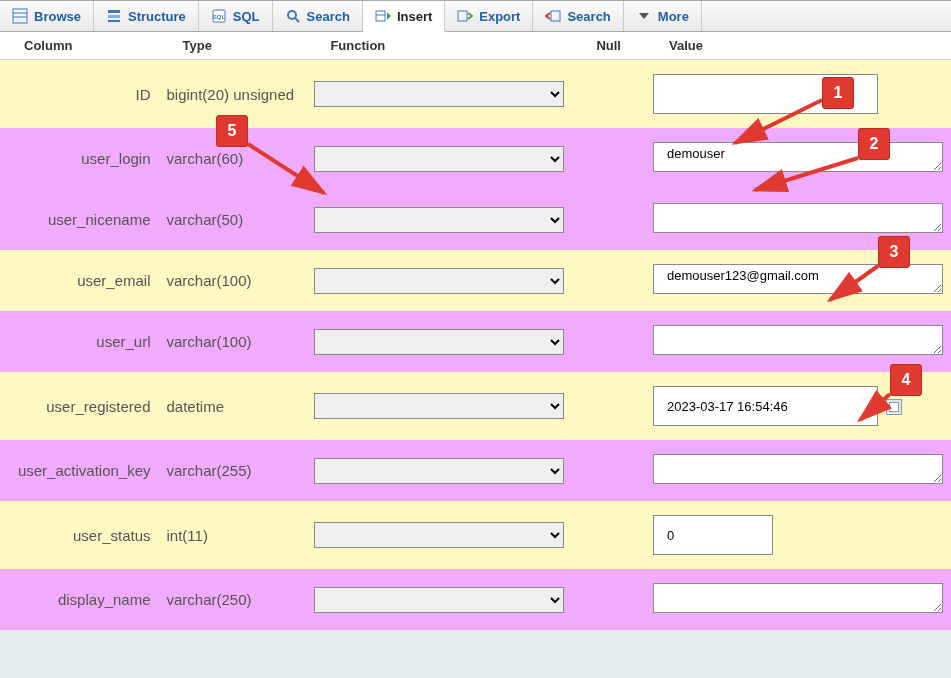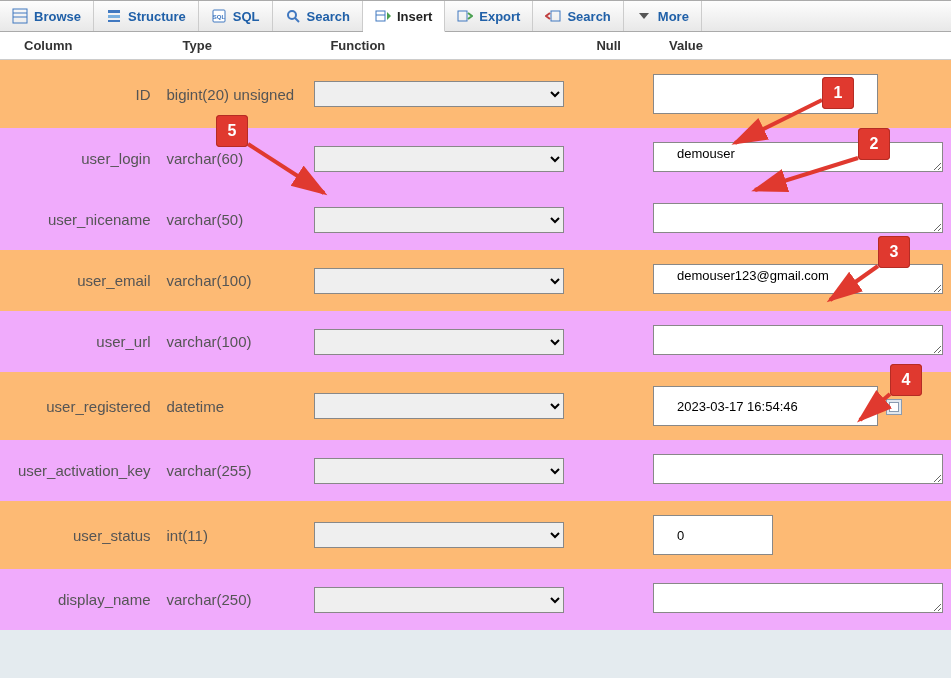--- a/index.html
+++ b/index.html
@@ -42,21 +42,21 @@
     border-collapse: collapse;
   }
   table.form th {
     text-align: left;
     font-weight: bold;
     color: #333;
     padding: 6px 24px;
     border-bottom: 1px solid #ccc;
     background: #fff;
   }
-  table.form tr.odd td { background: #fdba74; }
+  table.form tr.odd td { background: #fef9c3; }
   table.form tr.even td { background: #f0abfc; }
   table.form td {
     padding: 14px 8px;
     vertical-align: middle;
     font-size: 15px;
     color: #555;
   }
   td.col-column { text-align: right; width: 160px; }
   td.col-type { text-align: left; width: 155px; }
   td.col-func { width: 265px; }
@@ -66,21 +66,21 @@
     width: 250px;
     height: 26px;
     border: 1px solid #888;
     background: #efefef;
     font-size: 13px;
     padding: 2px 4px;
   }
   input.val, textarea.val {
     border: 1px solid #888;
     font-size: 13px;
-    padding: 3px 23px;
+    padding: 3px 13px;
     font-family: sans-serif;
   }
   input.val { height: 40px; }
   textarea.val { width: 290px; height: 30px; resize: both; overflow: hidden; }
   input.val.short { width: 225px; }
   input.val.tiny { width: 120px; }
   .bottombar {
     height: 60px;
     background: #e4ebef;
     position: relative;

